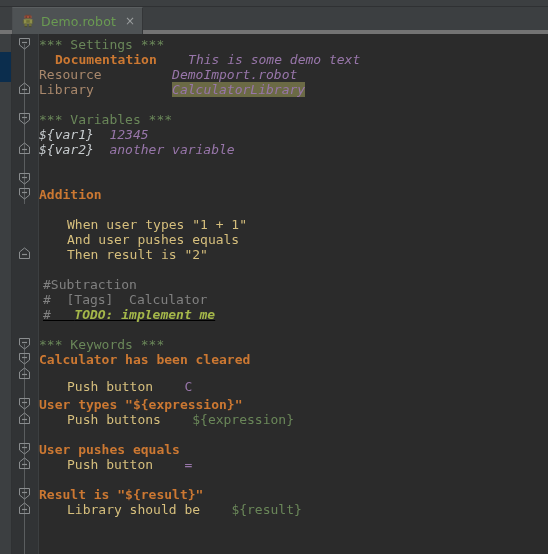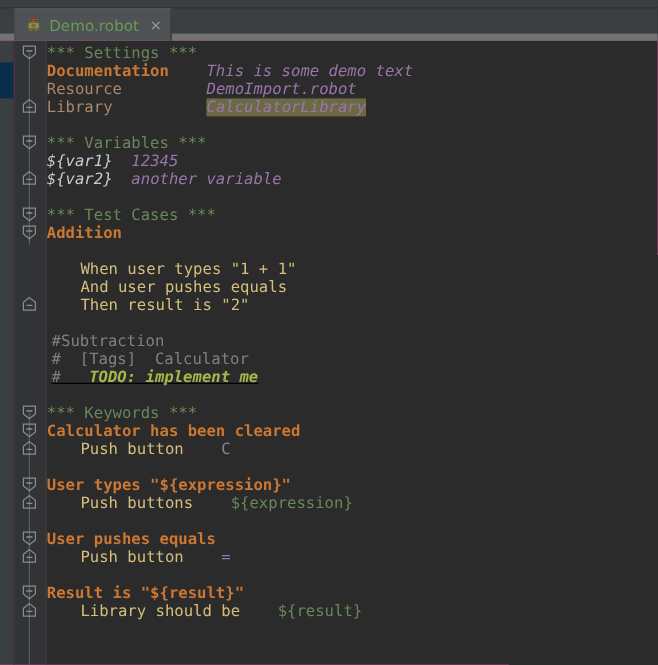--- a/index.html
+++ b/index.html
@@ -14,21 +14,21 @@
     font-family: "DejaVu Sans Mono", monospace;
   }
 
   
   .tabbar {
     position: absolute;
     left: 0; top: 0;
     width: 548px; height: 34px;
     background: #3c3f41;
     box-sizing: border-box;
-    border-bottom: 6px solid #737373;
+    border-bottom: 4px solid #737373;
     padding-left: 16px;
   }
   .tabbar-top-strip {
     position: absolute;
     left: 0; top: 0;
     width: 548px; height: 6px;
     background: #3c3f41;
     border-bottom: 1px solid #2f3133;
   }
   .tab {
@@ -239,37 +239,36 @@
           <path d="M2.5 2.5 H12.5 V9 L7.5 13 L2.5 9 Z" fill="none" stroke="#8a8d8f" stroke-width="1"></path>
           <line x1="5" x2="10" y1="6.5" y2="6.5" stroke="#8a8d8f" stroke-width="1.2"></line>
         </svg></div>
       <div class="fold-marker" style="top: 467px;"><svg viewBox="0 0 15 15" width="15" height="15">
           <path d="M7.5 2 L12.5 6 V12.5 H2.5 V6 Z" fill="none" stroke="#8a8d8f" stroke-width="1"></path>
           <line x1="5" x2="10" y1="8.5" y2="8.5" stroke="#8a8d8f" stroke-width="1.2"></line>
         </svg></div>
     </div>
   <div class="code" id="code-area">
       <div class="line" style="top: 3px; left: 0px;"><span class="t-setting-hdr">*** Settings ***</span></div>
-      <div class="line" style="top: 18px; left: 0px;"><span class="t-setting-name-bold">Documentation</span><span>    </span><span class="t-import-val">This is some demo text</span></div>
+      <div class="line" style="top: 18px; left: 16px;"><span class="t-setting-name-bold">Documentation</span><span>    </span><span class="t-import-val">This is some demo text</span></div>
       <div class="line" style="top: 33px; left: 0px;"><span class="t-setting-name">Resource</span><span>         </span><span class="t-import-val">DemoImport.robot</span></div>
       <div class="line" style="top: 48px; left: 0px;"><span class="t-setting-name">Library</span><span>          </span><span class="hl-match">CalculatorLibrary</span></div>
       <div class="line" style="top: 78px; left: 0px;"><span class="t-setting-hdr">*** Variables ***</span></div>
       <div class="line" style="top: 93px; left: 0px;"><span class="t-var-name">${var1}</span><span>  </span><span class="t-var-val">12345</span></div>
       <div class="line" style="top: 108px; left: 0px;"><span class="t-var-name">${var2}</span><span>  </span><span class="t-var-val">another variable</span></div>
-      <div class="line" style="top: 138px; left: 0px;"><span class="t-setting-hdr">*** Test Cases ***</span></div>
       <div class="line" style="top: 153px; left: 0px;"><span class="t-testname">Addition</span></div>
       <div class="line" style="top: 183px; left: 28px;"><span class="t-kwcall">When user types "1 + 1"</span></div>
       <div class="line" style="top: 198px; left: 28px;"><span class="t-kwcall">And user pushes equals</span></div>
       <div class="line" style="top: 213px; left: 28px;"><span class="t-kwcall">Then result is "2"</span></div>
       <div class="line" style="top: 243px; left: 4px;"><span class="t-comment">#Subtraction</span></div>
       <div class="line" style="top: 258px; left: 4px;"><span class="t-comment">#  [Tags]  Calculator</span></div>
       <div class="line" style="top: 273px; left: 4px; text-decoration: underline;"><span class="t-comment">#   </span><span class="t-todo">TODO: implement me</span></div>
       <div class="line" style="top: 303px; left: 0px;"><span class="t-setting-hdr">*** Keywords ***</span></div>
       <div class="line" style="top: 318px; left: 0px;"><span class="t-testname">Calculator has been cleared</span></div>
-      <div class="line" style="top: 333px; left: 28px;"><span class="t-kwcall">Push button</span><span>    </span><span class="t-arg-purple">C</span></div>
+      <div class="line" style="top: 345px; left: 28px;"><span class="t-kwcall">Push button</span><span>    </span><span class="t-arg-purple">C</span></div>
       <div class="line" style="top: 363px; left: 0px;"><span class="t-testname">User types "${expression}"</span></div>
       <div class="line" style="top: 378px; left: 28px;"><span class="t-kwcall">Push buttons</span><span>    </span><span class="t-arg-green">${expression}</span></div>
       <div class="line" style="top: 408px; left: 0px;"><span class="t-testname">User pushes equals</span></div>
       <div class="line" style="top: 423px; left: 28px;"><span class="t-kwcall">Push button</span><span>    </span><span class="t-arg-purple">=</span></div>
       <div class="line" style="top: 453px; left: 0px;"><span class="t-testname">Result is "${result}"</span></div>
       <div class="line" style="top: 468px; left: 28px;"><span class="t-kwcall">Library should be</span><span>    </span><span class="t-arg-green">${result}</span></div>
     </div>
 </div>
 
 </body></html>

